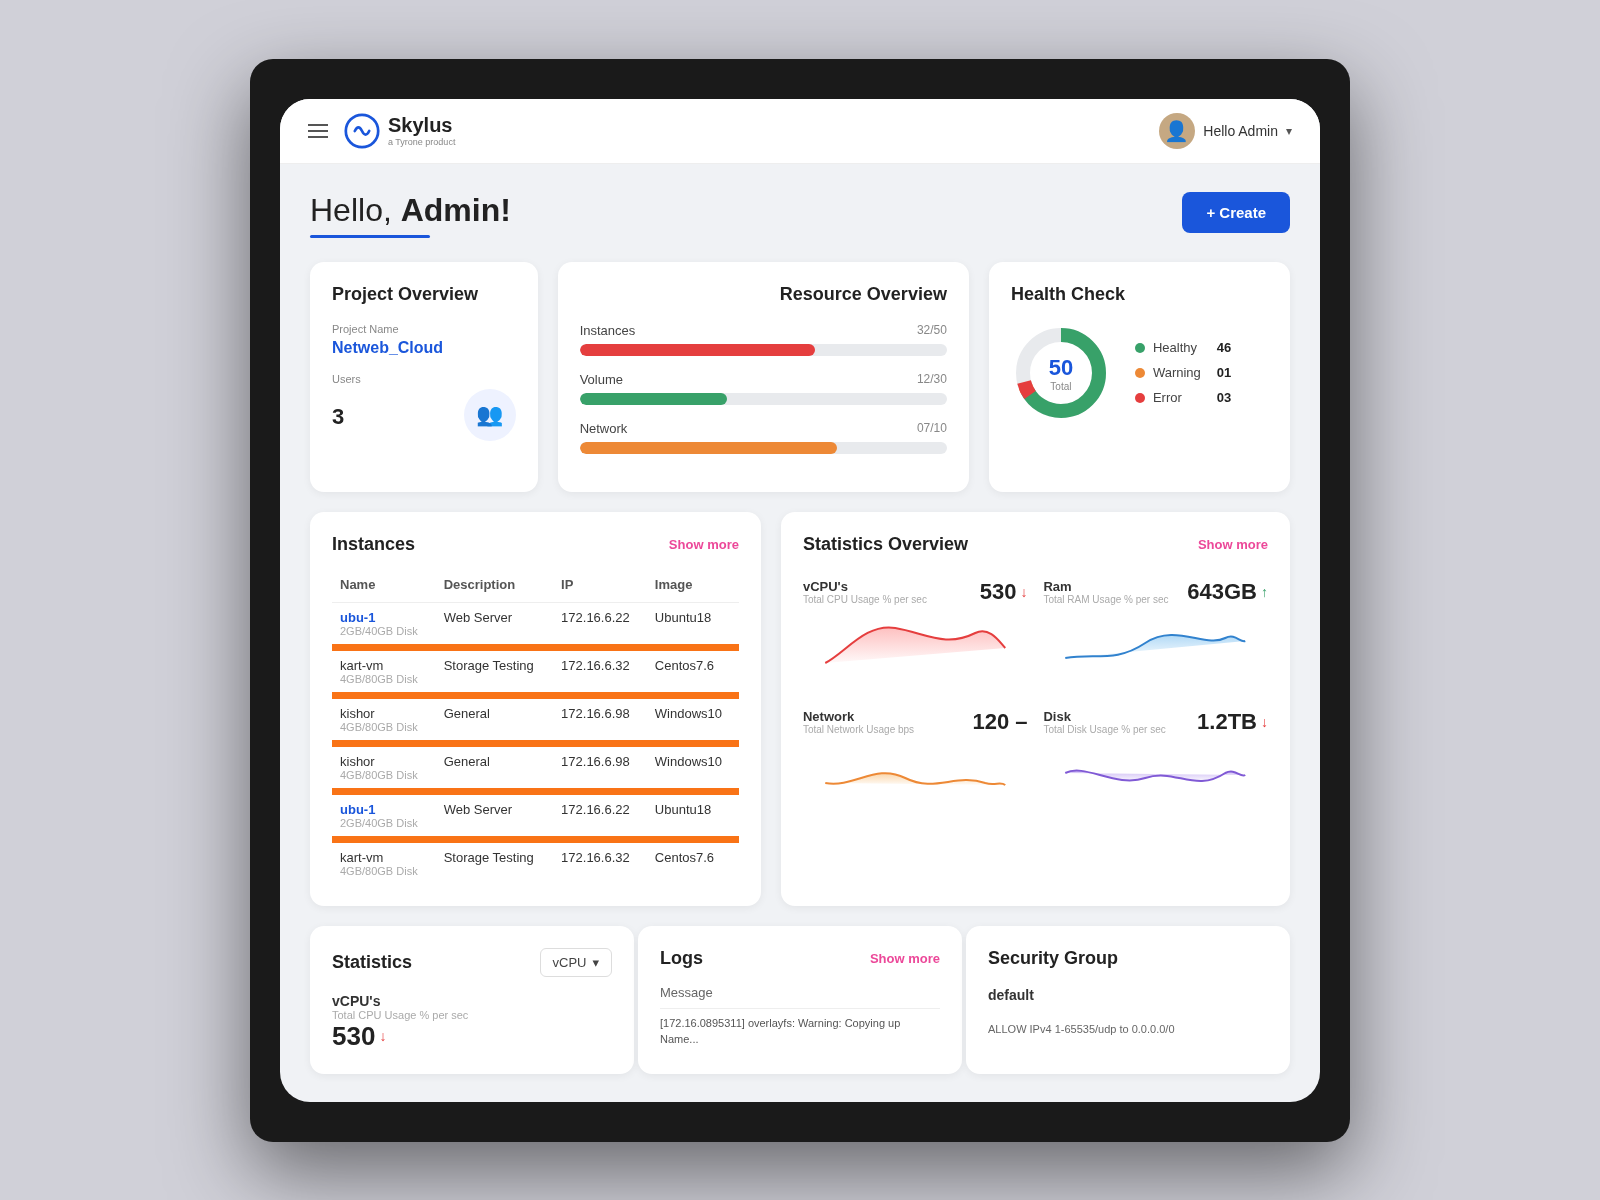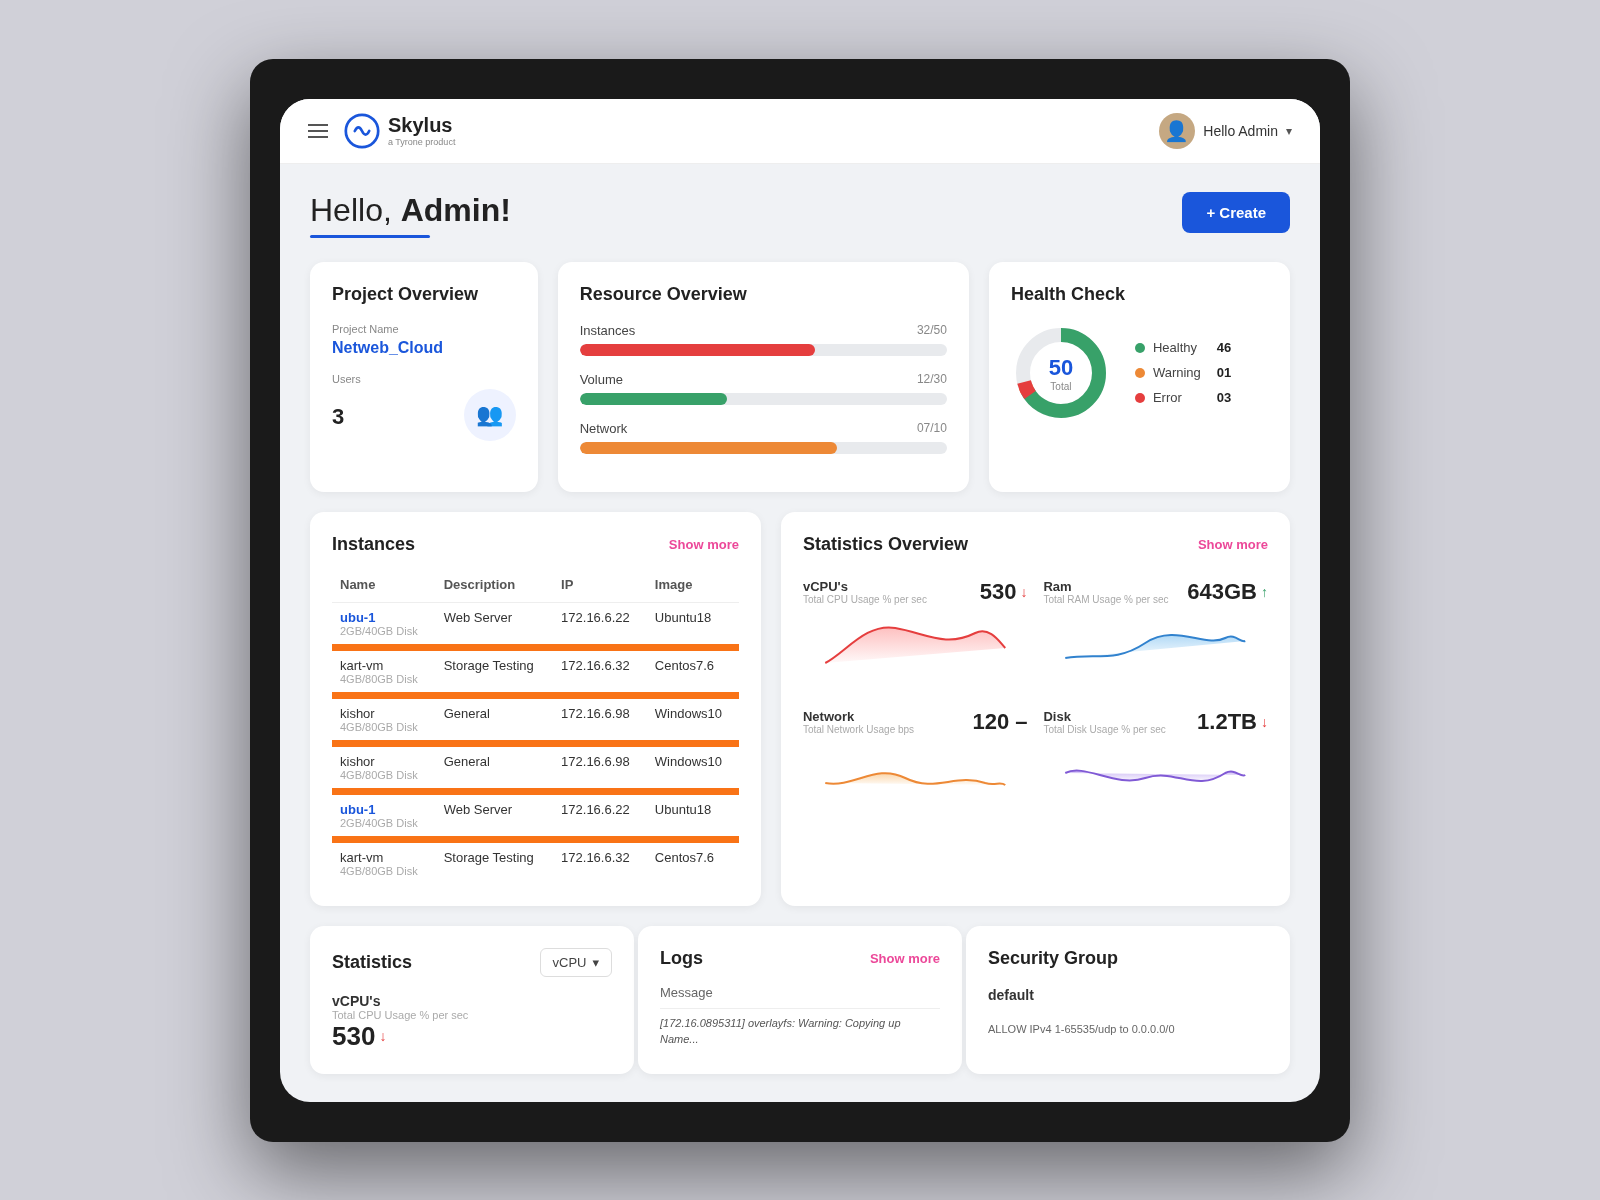--- a/index.html
+++ b/index.html
@@ -71,21 +71,21 @@
     .card-label { font-size: 11px; color: #888; margin-bottom: 4px; }
     .project-name { font-size: 16px; font-weight: 700; color: #1a56db; margin-bottom: 16px; }
     .users-row { display: flex; align-items: center; justify-content: space-between; }
     .users-count { font-size: 22px; font-weight: 700; color: #222; margin-top: 4px; }
     .users-icon-circle {
       width: 52px; height: 52px; background: #eef2ff;
       border-radius: 50%; display: flex; align-items: center; justify-content: center;
       font-size: 22px;
     }
     
-    .resource-card { flex: 2; }
+    .resource-card { flex: 2; text-align: right; }
     .resource-row { margin-bottom: 16px; }
     .resource-row-header { display: flex; justify-content: space-between; align-items: center; margin-bottom: 6px; }
     .resource-label { font-size: 13px; color: #444; font-weight: 500; }
     .resource-count { font-size: 12px; color: #888; }
     .bar-bg { height: 12px; background: #e8eaed; border-radius: 6px; overflow: hidden; }
     .bar-fill { height: 100%; border-radius: 6px; }
     .bar-red { background: #e53e3e; width: 64%; }
     .bar-green { background: #38a169; width: 40%; }
     .bar-orange { background: #ed8936; width: 70%; }
     
@@ -131,21 +131,21 @@
     .security-card { flex: 1; }
     .dropdown-select {
       border: 1px solid #ddd; border-radius: 6px; padding: 6px 12px;
       font-size: 13px; color: #444; background: #fff; cursor: pointer;
       display: flex; align-items: center; gap: 6px;
     }
     .stat-bottom-name { font-size: 14px; font-weight: 600; color: #333; }
     .stat-bottom-sub { font-size: 11px; color: #aaa; }
     .stat-bottom-value { font-size: 26px; font-weight: 800; color: #222; display: flex; align-items: center; gap: 4px; }
     .logs-message-label { font-size: 13px; color: #666; font-weight: 500; margin-bottom: 6px; border-bottom: 1px solid #eee; padding-bottom: 8px; }
-    .logs-entry { font-size: 11px; color: #555; margin-top: 6px; line-height: 1.5; font-style: italic; }
+    .logs-entry { font-size: 11px; color: #555; margin-top: 6px; line-height: 1.5; }
     .security-item { font-size: 14px; font-weight: 600; color: #333; margin-bottom: 6px; }
     .security-rule { font-size: 11px; color: #666; margin-top: 20px; }
   </style>
 </head>
 <body>
 
 <div class="device-frame">
   <div class="device-screen">
 
     <div class="header">

